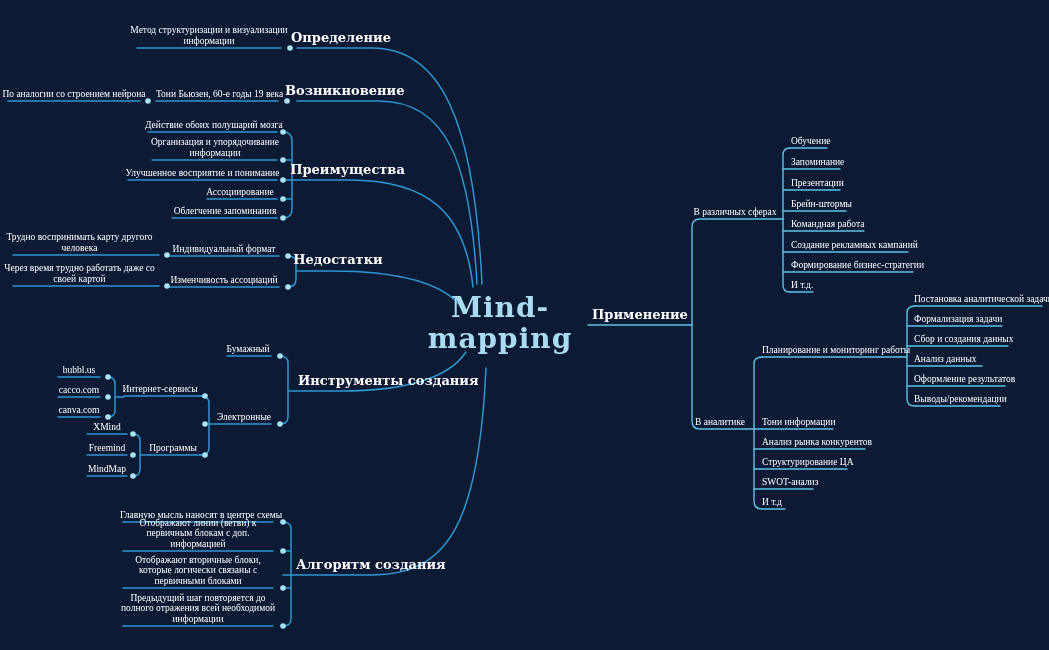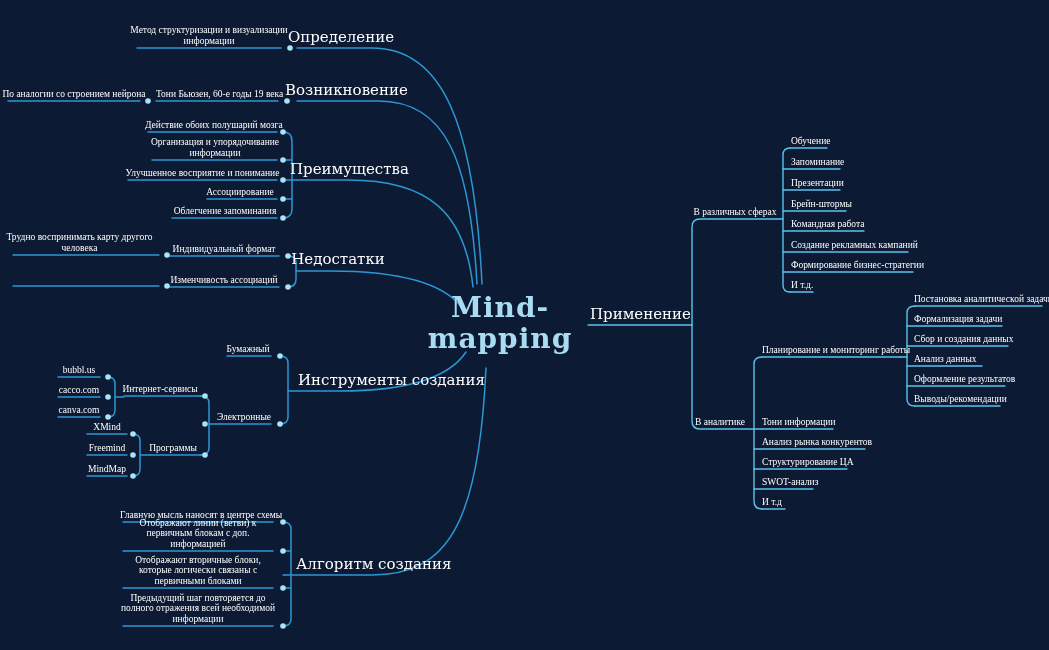--- a/index.html
+++ b/index.html
@@ -3,21 +3,21 @@
 <meta charset="utf-8">
 <style>
   html,body{margin:0;padding:0;background:#0d1a34;}
   #stage{position:relative;width:1049px;height:650px;background:#0d1a34;overflow:hidden;
          font-family:"Liberation Serif",serif;}
   #lines{position:absolute;left:0;top:0;width:1049px;height:650px;}
   .lbl{position:absolute;color:#ffffff;font-weight:normal;font-size:9.5px;line-height:10.5px;
        text-align:center;}
   .nw{white-space:nowrap;}
   .la{text-align:left;}
-  .sec{font-family:"DejaVu Serif",serif;font-weight:normal;font-size:15px;line-height:15px;}
+  .sec{font-family:"DejaVu Serif",serif;font-weight:bold;font-size:13px;line-height:15px;}
   #title{position:absolute;left:415px;top:292px;width:170px;text-align:center;
          font-family:"DejaVu Serif",serif;font-weight:bold;font-size:28px;line-height:31px;
          color:#a9dcf2;letter-spacing:1px;}
 </style>
 </head>
 <body>
 
 <div id="stage">
 
   <svg id="lines" viewBox="0 0 1049 650" xmlns="http://www.w3.org/2000/svg">
@@ -145,20 +145,21 @@
   <div class="lbl nw sec" style="left:285px;bottom:552px;width:118px">Возникновение</div>
 
   <div class="lbl nw" style="left:145px;bottom:520px;width:135px">Действие обоих полушарий мозга</div>
   <div class="lbl" style="left:150px;bottom:492px;width:130px">Организация и упорядочивание информации</div>
   <div class="lbl nw" style="left:125px;bottom:472px;width:155px">Улучшенное восприятие и понимание</div>
   <div class="lbl nw" style="left:200px;bottom:453px;width:80px">Ассоциирование</div>
   <div class="lbl nw" style="left:170px;bottom:434px;width:110px">Облегчение запоминания</div>
   <div class="lbl nw sec" style="left:290px;bottom:473px;width:115px">Преимущества</div>
 
   <div class="lbl" style="left:2px;bottom:397px;width:155px">Трудно воспринимать карту другого человека</div>
+  <div class="lbl" style="left:2px;bottom:366px;width:155px">Через время трудно работать даже со своей картой</div>
   <div class="lbl nw" style="left:168px;bottom:396px;width:112px">Индивидуальный формат</div>
   <div class="lbl nw" style="left:168px;bottom:365px;width:112px">Изменчивость ассоциаций</div>
   <div class="lbl nw sec" style="left:288px;bottom:383px;width:100px">Недостатки</div>
 
   <div class="lbl nw" style="left:222px;bottom:296px;width:52px">Бумажный</div>
   <div class="lbl nw" style="left:215px;bottom:228px;width:58px">Электронные</div>
   <div class="lbl nw" style="left:122px;bottom:256px;width:76px">Интернет-сервисы</div>
   <div class="lbl nw" style="left:148px;bottom:197px;width:50px">Программы</div>
   <div class="lbl nw" style="left:54px;bottom:275px;width:50px">bubbl.us</div>
   <div class="lbl nw" style="left:54px;bottom:255px;width:50px">cacco.com</div>

